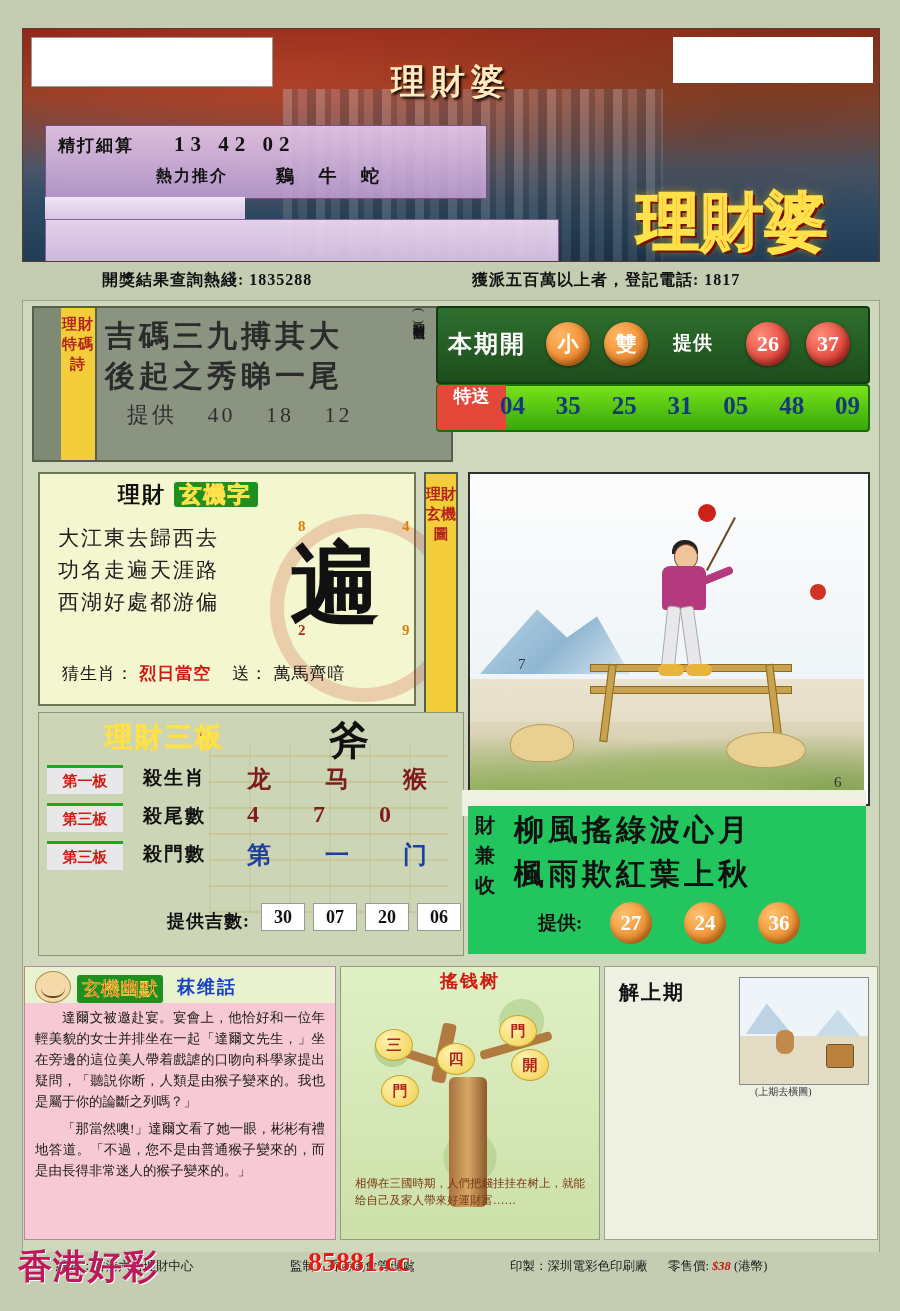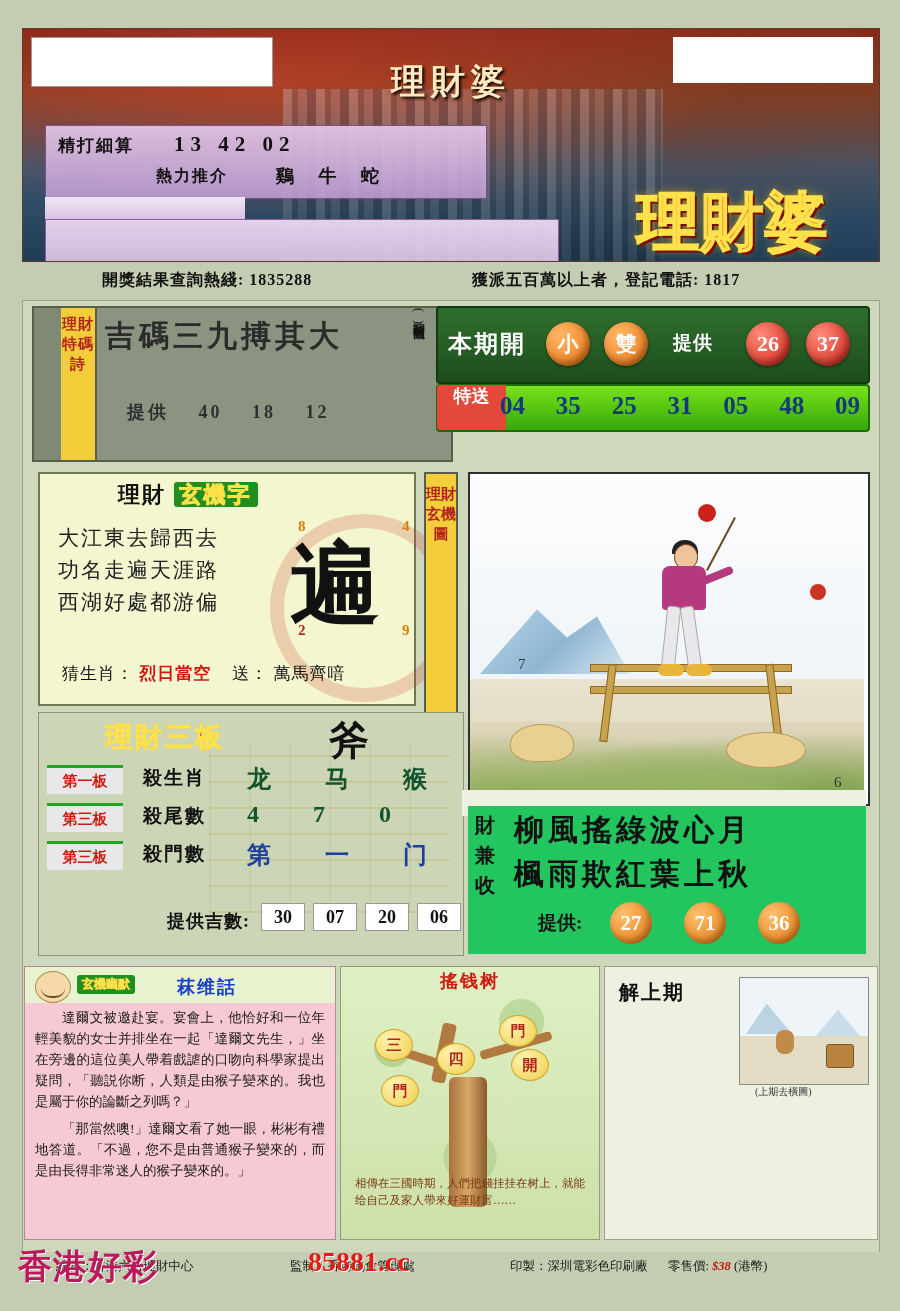--- a/index.html
+++ b/index.html
@@ -108,21 +108,21 @@
     padding-top:6px;line-height:20px;letter-spacing:1px;
   }
   .poem-main{flex:1;position:relative;background:#8b9480;}
   .poem-line{
     position:absolute;left:8px;font-size:30px;color:#2b2b2b;font-weight:bold;
     letter-spacing:4px;font-family:"Liberation Serif",serif;
   }
   .poem-l1{top:8px;}
   .poem-l2{top:48px;}
   .poem-nums{
-    position:absolute;left:30px;top:92px;font-size:18px;color:#2f2f2f;font-weight:bold;letter-spacing:3px;
+    position:absolute;left:30px;top:92px;font-size:22px;color:#2f2f2f;font-weight:normal;letter-spacing:3px;
   }
   .poem-nums .n{margin-left:22px;font-family:"Liberation Serif",serif;}
   .scratch-note{
     position:absolute;left:404px;top:308px;width:22px;height:148px;
     font-size:12px;color:#111;line-height:14px;writing-mode:vertical-rl;
     letter-spacing:1px;
   }
 
   
   .result-panel{
@@ -250,21 +250,21 @@
     position:absolute;left:290px;top:0px;font-size:40px;font-weight:bold;color:#111;
   }
   .sb-rows{position:absolute;left:8px;top:52px;width:410px;}
   .sb-row{position:relative;height:38px;}
   .sb-tag{
     position:absolute;left:0;top:0;width:76px;height:26px;background:#e8e8ea;
     border-top:3px solid #1fa81f;
     color:#cf1c10;font-weight:bold;font-size:15px;text-align:center;line-height:26px;
   }
   .sb-key{position:absolute;left:96px;top:0;font-size:19px;color:#111;font-weight:bold;letter-spacing:2px;}
-  .sb-val{position:absolute;left:200px;top:-2px;font-size:24px;font-weight:bold;color:#14532d;letter-spacing:24px;}
+  .sb-val{position:absolute;left:200px;top:-2px;font-size:24px;font-weight:bold;color:#7f1d1d;letter-spacing:24px;}
   .sb-val.blue{color:#1d3fa0;}
   .sb-prov{position:absolute;left:128px;top:196px;font-size:18px;font-weight:bold;color:#111;letter-spacing:1px;}
   .sb-pn{
     position:absolute;top:190px;width:42px;height:26px;background:#fff;border:1px solid #999;
     text-align:center;line-height:26px;font-size:18px;font-weight:bold;color:#111;
   }
   .sb-deco{
     position:absolute;left:170px;top:30px;width:240px;height:170px;
     background:
       repeating-linear-gradient(0deg, rgba(180,160,60,.30) 0 2px, rgba(0,0,0,0) 2px 26px),
@@ -295,21 +295,21 @@
   
   .joke{
     position:absolute;left:24px;top:966px;width:310px;height:272px;
     background:#f6c9d4;border:1px solid #b8889a;
   }
   .joke-head{
     position:absolute;left:0;top:0;width:310px;height:36px;
     background:#e8f2cf;
   }
   .joke-badge{
-    position:absolute;left:52px;top:8px;font-size:12px;font-weight:bold;color:#cf1c10;
+    position:absolute;left:52px;top:8px;font-size:19px;font-weight:normal;color:#cf1c10;
     background:#1f8f1f;padding:1px 5px;border-radius:3px;-webkit-text-stroke:.6px #ffe14a;
   }
   .joke-title{position:absolute;left:152px;top:8px;font-size:18px;font-weight:bold;color:#1840c8;letter-spacing:2px;}
   .joke-face{position:absolute;left:10px;top:4px;width:34px;height:30px;border-radius:50%;background:#f5d9a8;border:1px solid #a98a4a;}
   .joke-face:after{content:"";position:absolute;left:5px;top:16px;width:24px;height:8px;border-bottom:2px solid #6a4a20;border-radius:0 0 12px 12px;}
   .joke-body{
     position:absolute;left:10px;top:40px;width:290px;
     font-size:13.5px;line-height:21px;color:#1a1a1a;text-align:justify;
   }
   .joke-body p{margin:0 0 6px 0;text-indent:2em;}
@@ -419,20 +419,21 @@
       <span class="num">1817</span>
     </div>
   </div>
 
   <div class="body-frame"></div>
 
   <div class="poem-wrap">
     <div class="poem-side">理財特碼詩</div>
     <div class="poem-main">
       <div class="poem-line poem-l1">吉碼三九搏其大</div>
+      <div class="poem-line poem-l2">後起之秀睇一尾</div>
       <div class="poem-nums">
         <span>提供</span>
         <span class="n">40</span>
         <span class="n">18</span>
         <span class="n">12</span>
       </div>
     </div>
   </div>
   <div class="scratch-note">(請刮開塗層觀圖)</div>
 
@@ -541,21 +542,21 @@
     <div class="sb-pn" style="left:378px">06</div>
   </div>
 
   <div class="rp-whitebar"></div>
   <div class="rpoem">
     <div class="rp-side">財兼收</div>
     <div class="rp-l1">柳風搖綠波心月</div>
     <div class="rp-l2">楓雨欺紅葉上秋</div>
     <div class="rp-prov">提供:</div>
     <div class="rp-ball" style="left:142px">27</div>
-    <div class="rp-ball" style="left:216px">71</div>
+    <div class="rp-ball" style="left:216px">24</div>
     <div class="rp-ball" style="left:290px">36</div>
   </div>
 
   <div class="joke">
     <div class="joke-head">
       <div class="joke-face"></div>
       <div class="joke-badge">玄機幽默</div>
       <div class="joke-title">菻维話</div>
     </div>
     <div class="joke-body">

